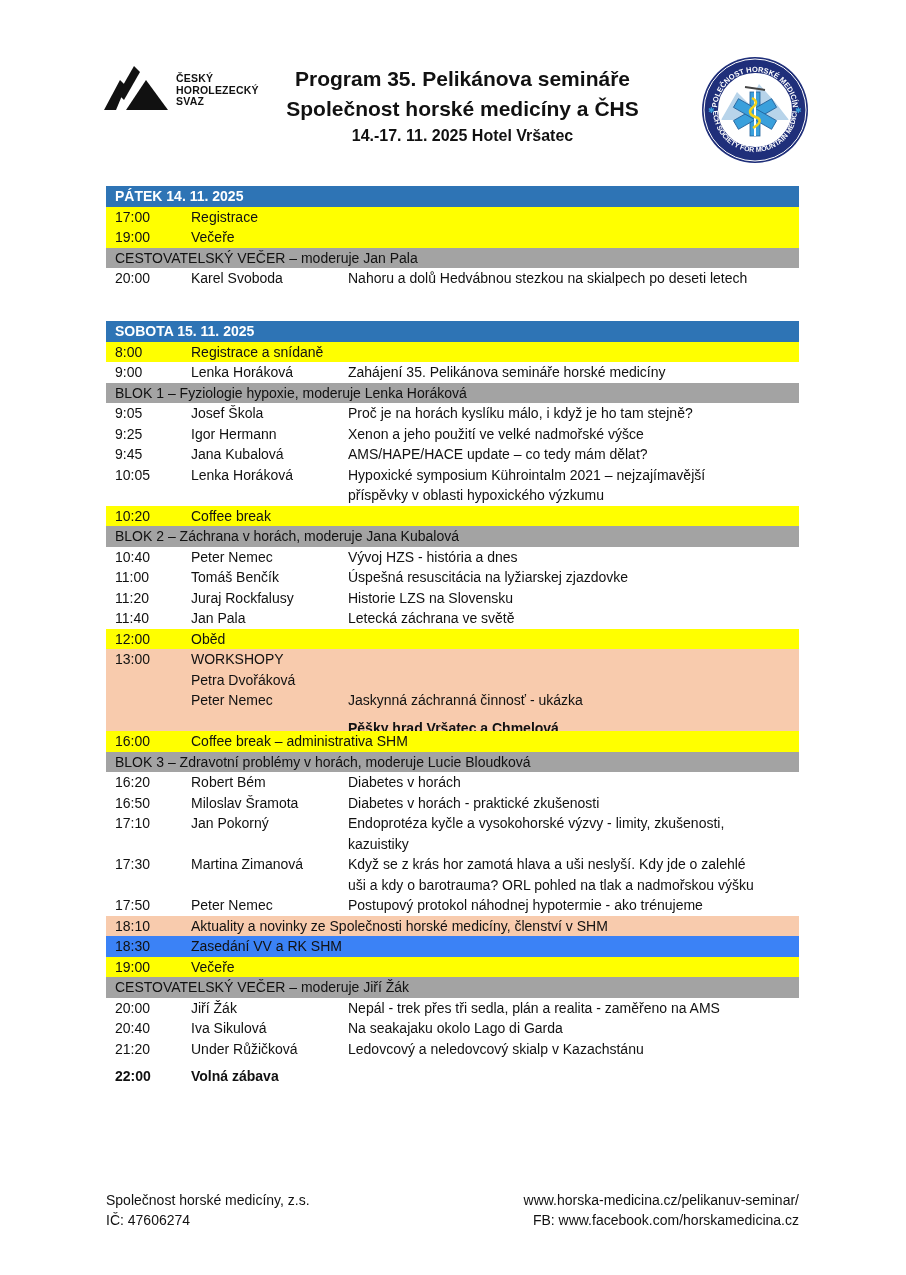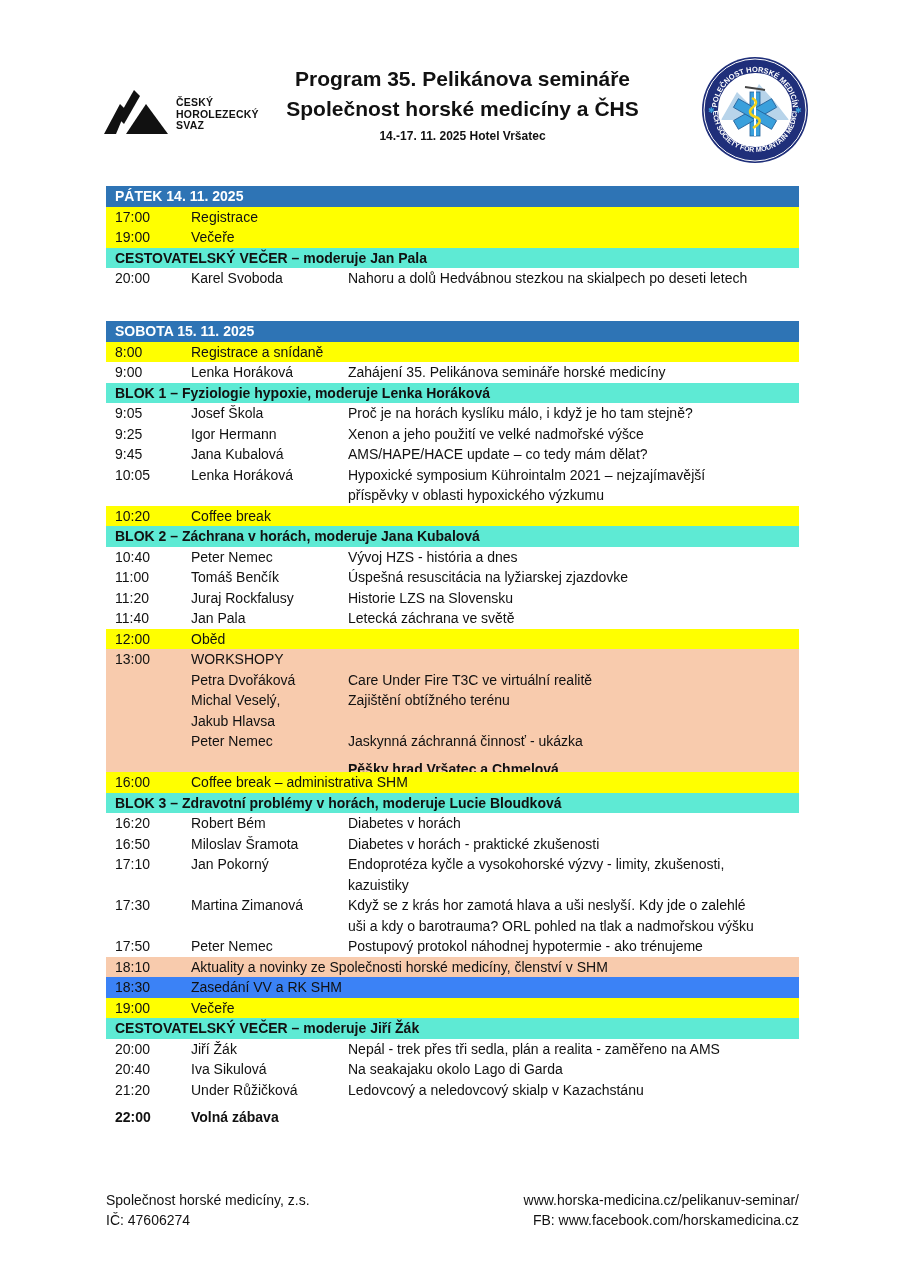--- a/index.html
+++ b/index.html
@@ -1,44 +1,44 @@
 <!DOCTYPE html>
 <html><head>
 <meta charset="utf-8">
 <style>
   html, body { margin: 0; padding: 0; background: #ffffff; }
   body { width: 906px; height: 1275px; position: relative; overflow: hidden;
          font-family: "Liberation Sans", "DejaVu Sans", sans-serif; color: #111; }
 
   .header { position: absolute; left: 0; top: 0; width: 906px; height: 180px; }
-  .chs-logo { position: absolute; left: 104px; top: 90px; width: 150px; height: 48px; }
+  .chs-logo { position: absolute; left: 104px; top: 66px; width: 150px; height: 48px; }
   .chs-logo svg { position: absolute; left: 0; top: 0; }
   .chs-text { position: absolute; left: 72px; top: 7px; font-size: 10.5px; line-height: 11.5px;
               font-weight: bold; letter-spacing: 0.2px; color: #111; }
   .chs-text div { white-space: nowrap; }
 
   .title-block { position: absolute; left: 250px; top: 64px; width: 425px; text-align: center; }
   .title-line1, .title-line2 { font-size: 21px; font-weight: bold; line-height: 30px; white-space: nowrap; }
-  .title-line3 { font-size: 12px; font-weight: bold; line-height: 24px; white-space: nowrap; }
+  .title-line3 { font-size: 16px; font-weight: bold; line-height: 24px; white-space: nowrap; }
 
   .shm-logo { position: absolute; left: 699px; top: 54px; width: 112px; height: 112px; }
 
   .table { position: absolute; left: 106px; width: 693px; font-size: 14px; }
   .row { position: relative; height: 20.5px; line-height: 20.5px; white-space: nowrap; }
   .row.tall { height: 41px; }
   .cell { position: absolute; top: 0; }
   .c-time { left: 9px; }
   .c-name { left: 85px; }
   .c-topic { left: 242px; }
   .c-wide { left: 85px; }
   .ml { line-height: 20.5px; white-space: nowrap; }
 
   .day { background: #2e74b5; color: #ffffff; font-weight: bold; }
   .day .cell { left: 9px; }
-  .sec { background: #5eead4; font-weight: bold; }
+  .sec { background: #a3a3a3; font-weight: normal; }
   .sec .cell { left: 9px; }
   .yel { background: #ffff00; padding-left: 45px; }
   .peach { background: #f8cbad; }
   .orange { background: #3b82f6; }
   .bold { font-weight: bold; margin-top: 7px; }
 
   .footer { position: absolute; top: 1190px; left: 106px; width: 693px; font-size: 14px; line-height: 20px; }
   .foot-left { position: absolute; left: 0; top: 0; }
   .foot-right { position: absolute; right: 0; top: 0; text-align: right; }
 </style>
@@ -191,28 +191,20 @@
     <span class="cell c-time">12:00</span>
     <span class="cell c-wide">Oběd</span>
   </div>
 
   <div class="row peach">
     <span class="cell c-time">13:00</span>
     <span class="cell c-wide">WORKSHOPY</span>
   </div>
   <div class="row peach">
     <span class="cell c-name">Petra Dvořáková</span>
-    <span class="cell c-topic">Care Under Fire T3C ve virtuální realitě</span>
-  </div>
-  <div class="row peach tall">
-    <span class="cell c-name">
-      <div class="ml">Michal Veselý,</div>
-      <div class="ml">Jakub Hlavsa</div>
-    </span>
-    <span class="cell c-topic">Zajištění obtížného terénu</span>
   </div>
   <div class="row peach">
     <span class="cell c-name">Peter Nemec</span>
     <span class="cell c-topic">Jaskynná záchranná činnosť - ukázka</span>
   </div>
   <div class="row peach">
     <span class="cell c-topic bold">Pěšky hrad Vršatec a Chmelová</span>
   </div>
   <div class="row yel">
     <span class="cell c-time">16:00</span>

